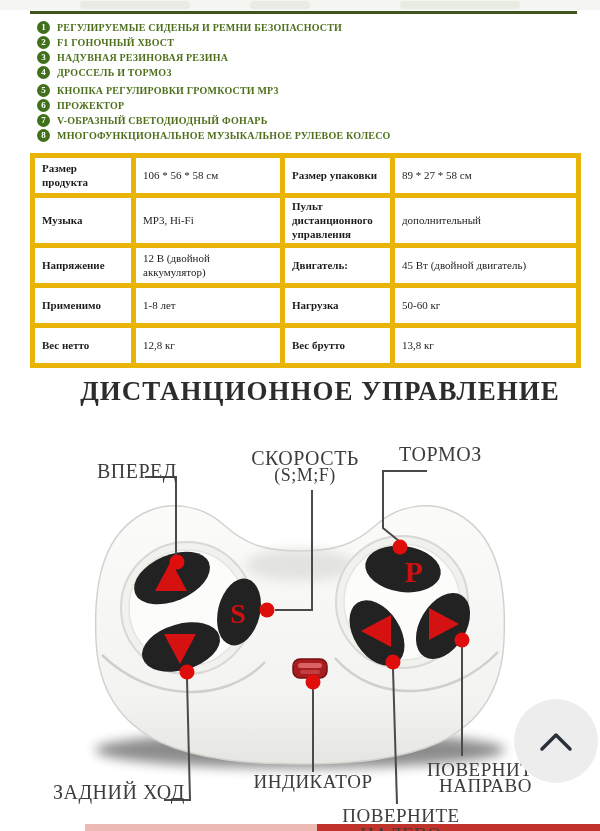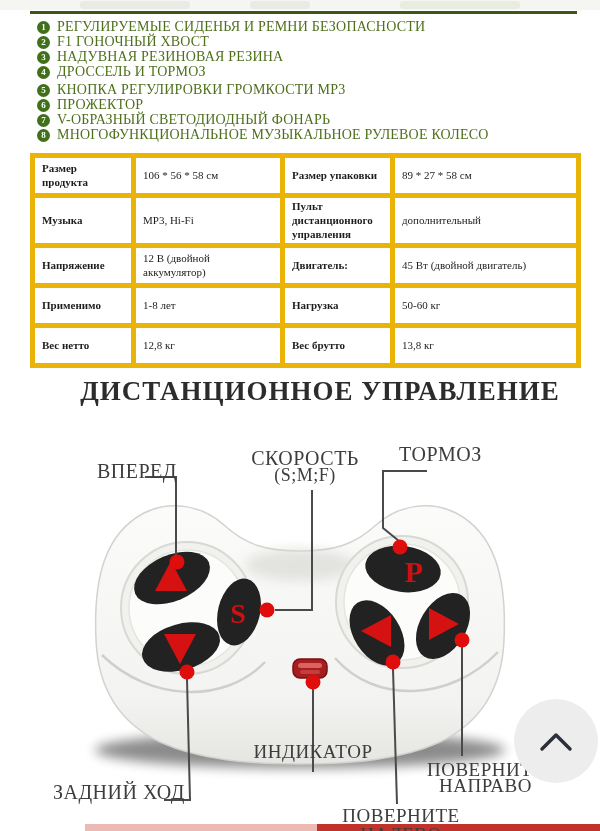--- a/index.html
+++ b/index.html
@@ -10,42 +10,42 @@
   .top-strip{position:absolute;left:0;top:0;width:600px;height:10px;background:#f5f5f2;}
   .top-blob{position:absolute;top:1px;height:8px;border-radius:4px;background:#e2e2da;opacity:.55;}
   .divider{position:absolute;left:30px;top:11px;width:547px;height:3px;background:#3e551c;}
 
   
   .features{position:absolute;left:37px;top:21px;}
   .feat{display:flex;align-items:center;gap:7px;margin-bottom:3px;height:12px;}
   .feat.gap{margin-top:6px;}
   .badge{width:13px;height:13px;border-radius:50%;background:#41701b;color:#ffffff;
          font-size:9px;font-weight:bold;line-height:13px;text-align:center;flex:0 0 13px;}
-  .feat-label{font-size:14px;font-weight:normal;color:#4e701c;letter-spacing:.2px;white-space:nowrap;}
+  .feat-label{font-size:10px;font-weight:bold;color:#4e701c;letter-spacing:.2px;white-space:nowrap;}
 
   
   table.specs{position:absolute;left:30px;top:153px;width:546px;border-collapse:collapse;table-layout:fixed;}
   table.specs td{border:5px solid #eab308;height:31px;padding:2px 7px;font-size:11px;color:#1d1d1d;
                  vertical-align:middle;line-height:1.25;}
   td.lbl{font-weight:bold;}
 
   
   .remote-heading{position:absolute;left:0;top:376px;width:600px;text-align:center;
     font-size:27px;font-weight:bold;color:#2c2c2c;letter-spacing:1px;margin-left:20px;}
 
   
   .fig-label{position:absolute;font-size:20px;color:#3d3d3d;letter-spacing:.5px;z-index:2;
              line-height:19px;white-space:nowrap;}
   .fig-label .l2{display:block;}
   #lbl-forward{left:97px;top:462px;font-family:Liberation Serif, serif;}
   #lbl-speed{left:245px;top:450px;width:120px;text-align:center;line-height:17px;}
   #lbl-speed .l2{font-size:18px;}
   #lbl-brake{left:399px;top:445px;}
   #lbl-reverse{left:53px;top:783px;}
-  #lbl-light{left:243px;top:744px;width:140px;text-align:center;line-height:16px;font-size:19px;}
+  #lbl-light{left:243px;top:774px;width:140px;text-align:center;line-height:16px;font-size:19px;}
   #lbl-turnleft{left:335px;top:806px;width:132px;text-align:center;z-index:4;font-size:19px;line-height:19px;}
   #lbl-turnright{left:427px;top:762px;font-size:19px;line-height:16px;}
   #lbl-turnright .l2{padding-left:12px;}
 
   .remote-svg{position:absolute;left:0;top:430px;z-index:1;}
 
   
   .bar-pink{position:absolute;left:85px;top:824px;width:232px;height:7px;background:#ecb9b4;z-index:3;}
   .bar-red{position:absolute;left:317px;top:824px;width:283px;height:7px;background:#bf332b;z-index:3;}
 

